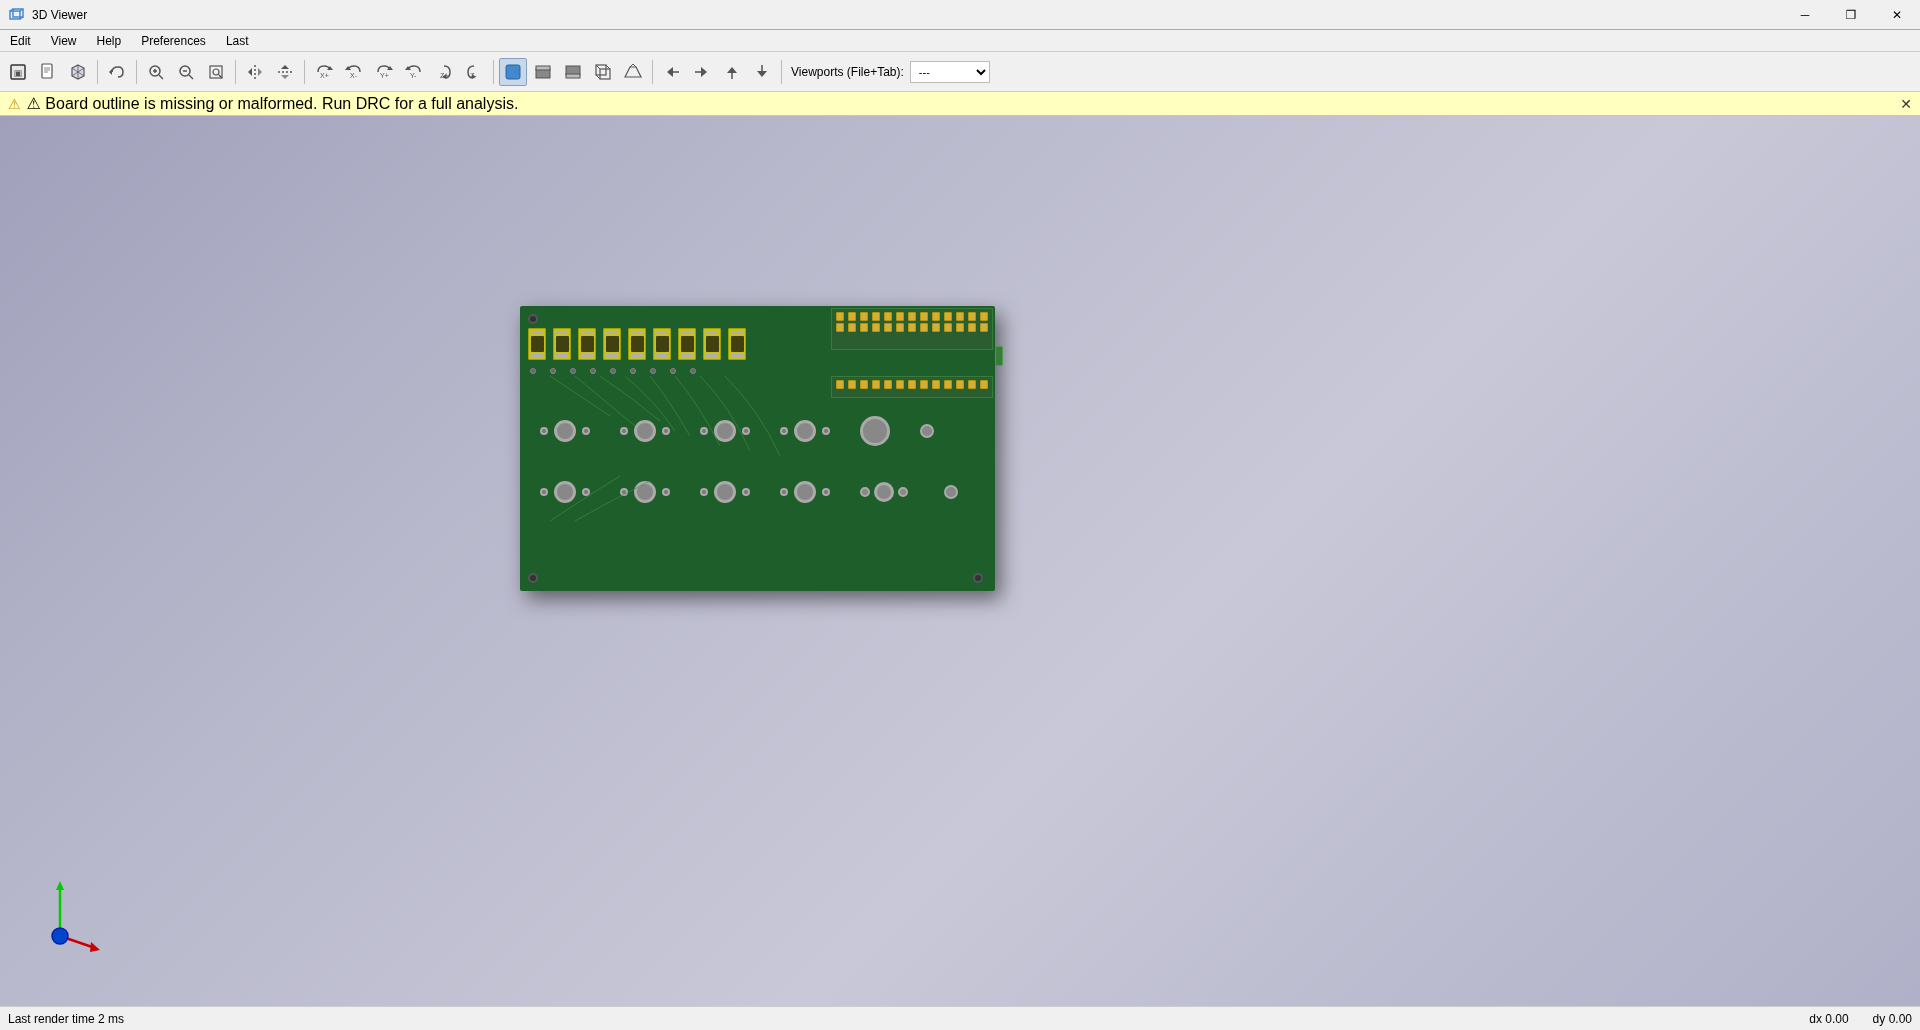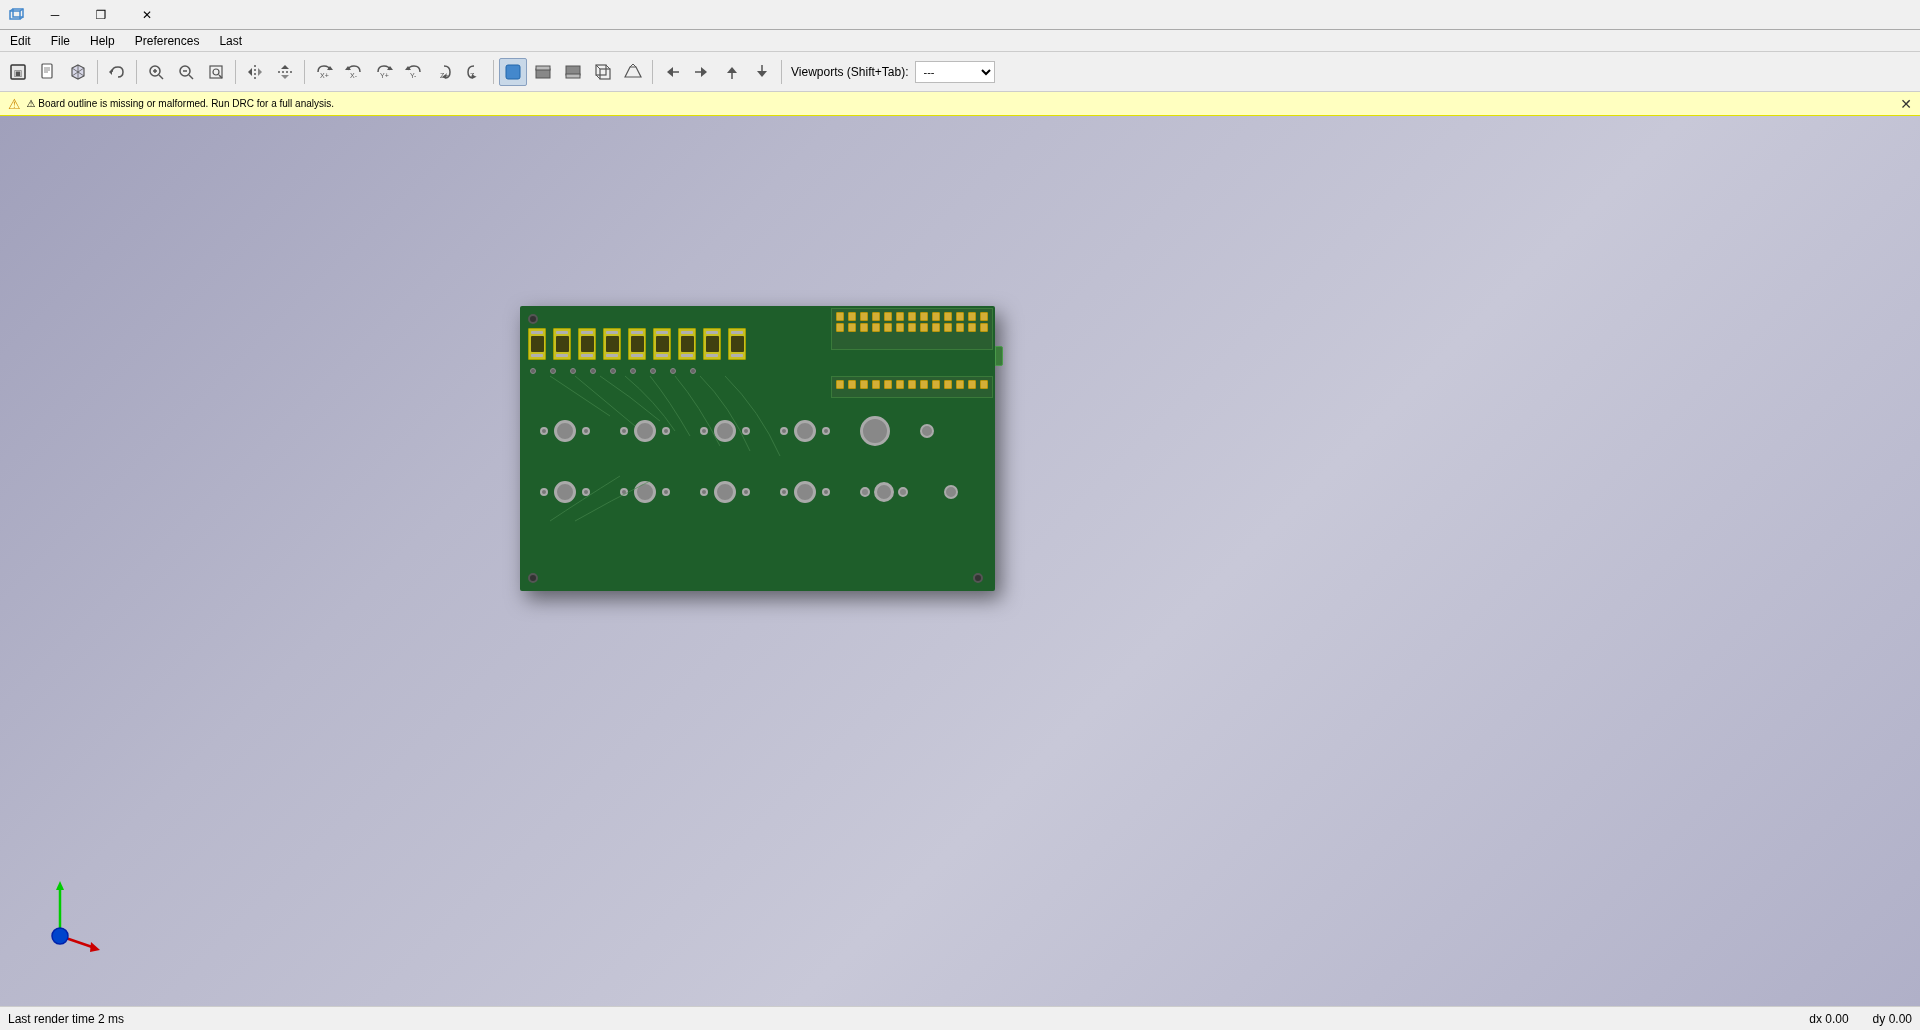--- a/index.html
+++ b/index.html
@@ -133,30 +133,31 @@
 <div id="titlebar">
   <div class="app-icon">
     <svg width="16" height="16" viewBox="0 0 16 16">
       <rect x="2" y="4" width="10" height="8" fill="none" stroke="#4488cc" stroke-width="1.5"></rect>
       <rect x="5" y="2" width="10" height="8" fill="none" stroke="#4488cc" stroke-width="1.5"></rect>
       <line x1="2" y1="4" x2="5" y2="2" stroke="#4488cc" stroke-width="1.5"></line>
       <line x1="12" y1="4" x2="15" y2="2" stroke="#4488cc" stroke-width="1.5"></line>
       <line x1="12" y1="12" x2="15" y2="10" stroke="#4488cc" stroke-width="1.5"></line>
     </svg>
   </div>
+  <div class="title-text">3D Viewer</div>
   <div class="window-controls">
     <button class="wc-btn">─</button>
     <button class="wc-btn">❐</button>
     <button class="wc-btn wc-close">✕</button>
   </div>
 </div>
 
 <div id="menubar">
   <div class="menu-item">Edit</div>
-  <div class="menu-item">File</div>
+  <div class="menu-item">View</div>
   <div class="menu-item">Help</div>
   <div class="menu-item">Preferences</div>
   <div class="menu-item">Last</div>
 </div>
 
 <div id="toolbar">
 
   <div class="tb-btn" title="Reload">
     <svg width="18" height="18" viewBox="0 0 18 18" fill="none">
       <rect x="2" y="2" width="14" height="14" rx="1" stroke="#333" stroke-width="1.5" fill="#e8e8e8"></rect>
@@ -328,30 +329,30 @@
   <div class="tb-btn" title="Pan Down">
     <svg width="18" height="18" viewBox="0 0 18 18" fill="none">
       <polygon points="9,14 4,8 14,8" fill="#555"></polygon>
       <line x1="9" y1="2" x2="9" y2="8" stroke="#555" stroke-width="1.5"></line>
     </svg>
   </div>
 
   <div class="tb-sep"></div>
 
   <div id="viewport-selector">
-    <label>Viewports (Shift+Tab):</label>
+    <label>Viewports (File+Tab):</label>
     <select>
       <option>---</option>
     </select>
   </div>
 </div>
 
 <div id="warningbar">
   <span style="color:#cc8800; font-size:14px;">⚠</span>
-  <span style="font-size:10px;">⚠ Board outline is missing or malformed. Run DRC for a full analysis.</span>
+  <span style="font-size:16px;">⚠ Board outline is missing or malformed. Run DRC for a full analysis.</span>
   <span class="close-x" style="margin-left:auto;">✕</span>
 </div>
 
 <div id="main-viewport" style="height: 890px;">
 
   <div id="pcb-board">
 
     <div style="position:absolute; top:22px; left:8px; display:flex; gap:7px; align-items:flex-end;">
 
       <div style="width:18px; height:32px; background:#c8c020; border:1px solid #a0a000; border-radius:1px; display:flex; flex-direction:column; align-items:center; padding:2px 0;">

